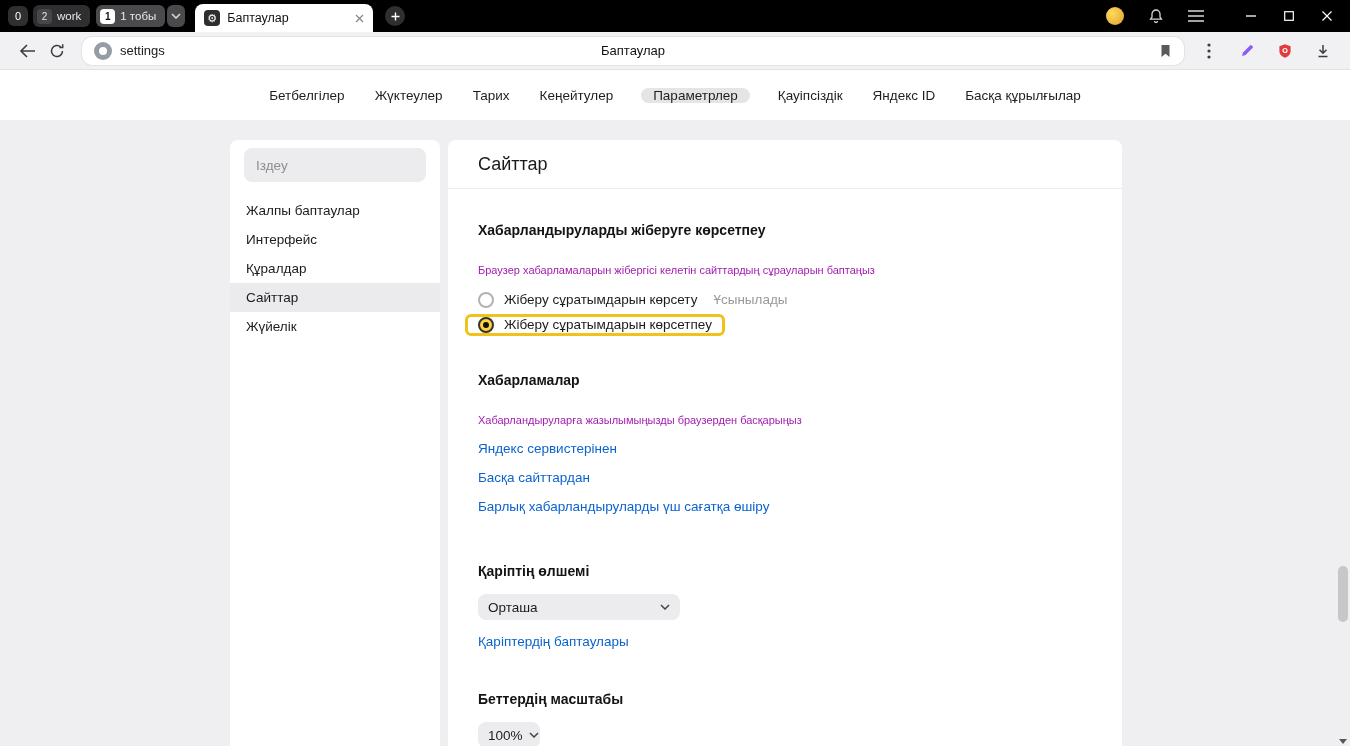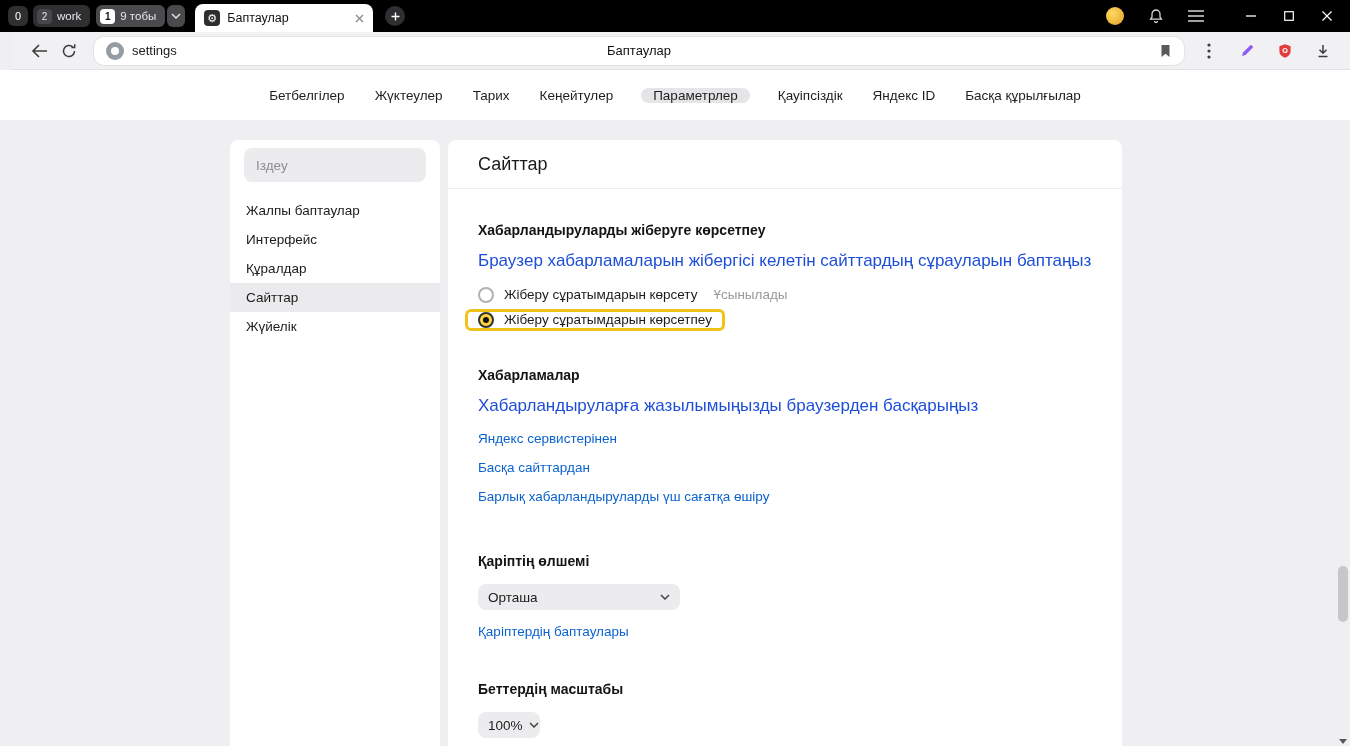--- a/index.html
+++ b/index.html
@@ -30,21 +30,21 @@
   .tab-close { display:flex; cursor:default; }
   .new-tab { width:20px; height:20px; border-radius:50%; background:#2f2f31; margin-left:12px;
              display:flex; align-items:center; justify-content:center; }
   .tb-right { margin-left:auto; display:flex; align-items:center; gap:24px; padding-right:4px; }
   .avatar { width:18px; height:18px; border-radius:50%;
             background:radial-gradient(circle at 35% 35%, #ffd95e, #e2a02a); }
   .win-controls { display:flex; margin-left:4px; }
   .win-btn { width:38px; height:32px; display:flex; align-items:center; justify-content:center; }
 
   
-  .toolbar { position:absolute; top:32px; left:12px; right:0; height:38px; background:#f1f1f3;
+  .toolbar { position:absolute; top:32px; left:0; right:0; height:38px; background:#f1f1f3;
              border-bottom:1px solid #e2e2e4; display:flex; align-items:center; padding:0 12px; }
   .tool-btn { width:30px; height:30px; display:flex; align-items:center; justify-content:center; flex:none; }
   .addressbar { flex:1; height:28px; margin:0 10px; background:#fff; border-radius:10px; position:relative;
                 display:flex; align-items:center; padding:0 12px; box-shadow:0 0 0 1px rgba(0,0,0,0.05); }
   .favicon { width:18px; height:18px; border-radius:50%; background:#959ca3; position:relative; flex:none; }
   .favicon::after { content:""; position:absolute; left:5px; top:5px; width:8px; height:8px;
                     border-radius:50%; background:#fff; }
   .url-text { margin-left:8px; font-size:13px; color:#202020; }
   .center-title { position:absolute; left:50%; transform:translateX(-50%); font-size:13px; color:#111; }
   .bookmark-btn { margin-left:auto; display:flex; }
@@ -65,21 +65,21 @@
   .searchbox input::placeholder { color:#8d8d92; }
   .side-item { height:29px; display:flex; align-items:center; padding-left:16px;
                font-size:13.5px; color:#1b1b1b; }
   .side-item.active { background:#ebebee; }
 
   .main-card { position:absolute; left:448px; top:70px; bottom:0; width:674px; background:#fff;
                border-radius:8px 8px 0 0; padding:0 30px; overflow:hidden; }
   .card-heading { font-size:18px; color:#1a1a1a; padding-top:14px; }
   .card-divider { height:1px; background:#ececee; margin:13px -30px 0; }
   .sec-title { font-weight:bold; font-size:14px; color:#141414; margin-top:33px; }
-  .sec-desc { font-size:17px; color:#1d4ed8; margin-top:13px; }
+  .sec-desc { font-size:11px; color:#a21caf; margin-top:26px; }
   .radio-row { display:flex; align-items:flex-start; margin-top:16px; }
   .radio { width:16px; height:16px; border-radius:50%; border:2px solid #b2b2b6; background:#fff;
            margin-right:10px; flex:none; }
   .radio.selected { border:2px solid #333; background:#ffd43d; position:relative; }
   .radio.selected::after { content:""; position:absolute; left:3px; top:3px; width:6px; height:6px;
                            border-radius:50%; background:#111; }
   .radio-label { font-size:13.5px; color:#1b1b1b; white-space:nowrap; }
   .radio-hint { font-size:13.5px; color:#9a9aa0; margin-left:16px; }
   .highlight-box { border:3px solid #f0c31b; border-radius:6px; margin:6px 0 0 -13px;
                    padding:0 10px; width:fit-content; display:flex; align-items:center; }
@@ -106,21 +106,21 @@
   <div class="titlebar">
     <div class="tab-zero">0</div>
 
     <div class="tab-pill">
       <span class="badge-dark">2</span>
       <span class="tab-label">work</span>
     </div>
 
     <div class="tab-group-active">
       <span class="badge-light">1</span>
-      <span class="tab-label">9 тобы</span>
+      <span class="tab-label">1 тобы</span>
     </div>
     <div class="chevron-seg">
       <svg width="10" height="6" viewBox="0 0 10 6">
           <path d="M1 1 L5 5 L9 1" stroke="#ddd" stroke-width="1.5" fill="none"></path>
         </svg>
     </div>
 
     <div class="active-tab">
       <span class="gear-badge">
           <span>⚙</span>

